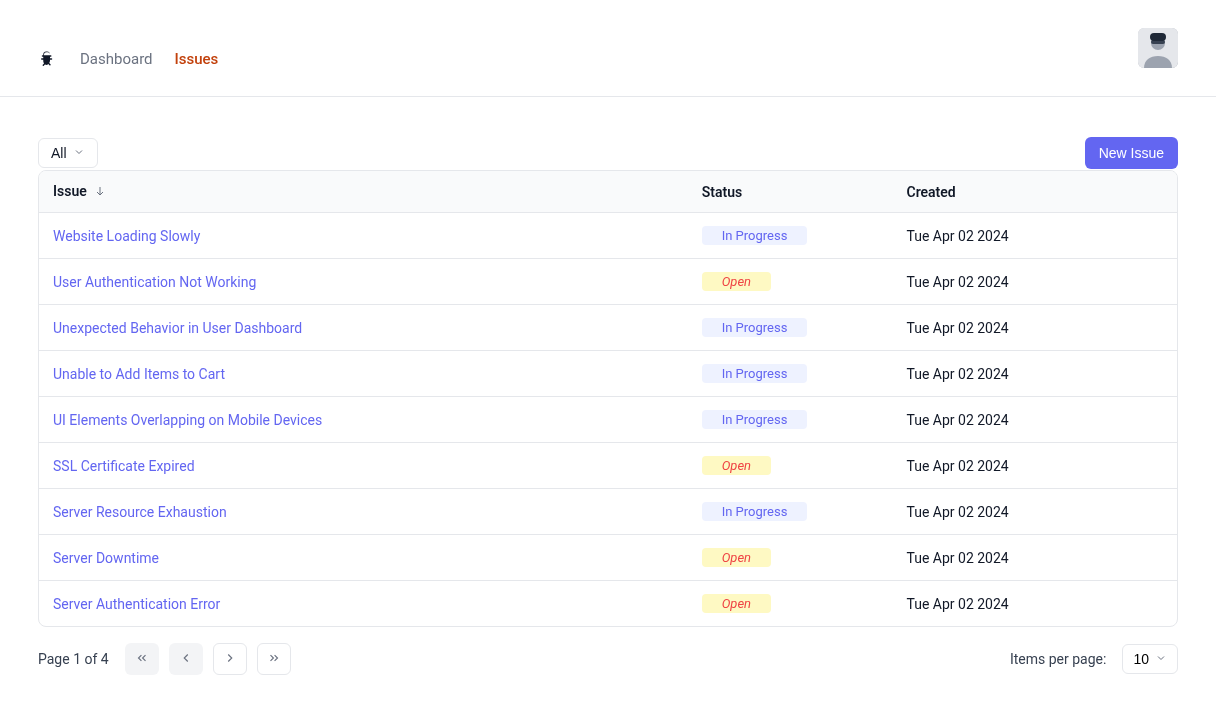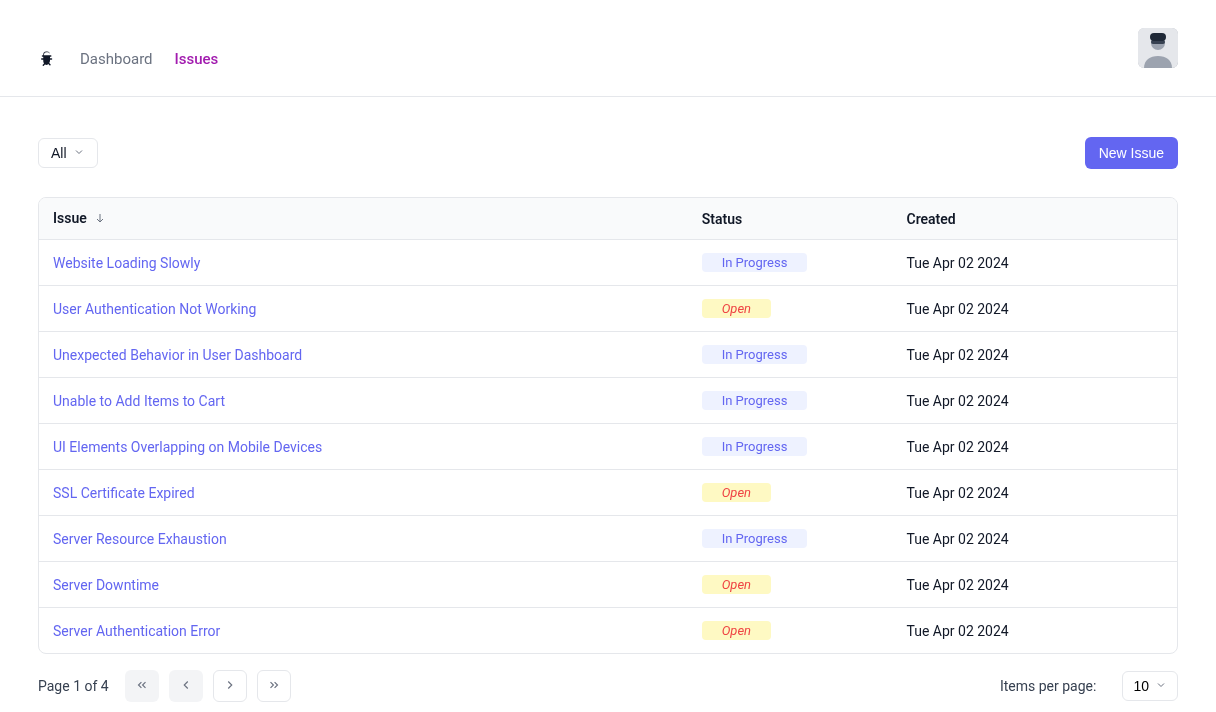--- a/index.html
+++ b/index.html
@@ -30,40 +30,40 @@
     display: flex;
     gap: 22px;
   }
   .nav-item {
     font-size: 15px;
     color: #6b7280;
     cursor: pointer;
     text-decoration: none;
   }
   .nav-item.active {
-    color: #a21caf;
+    color: #c2410c;
     font-weight: 500;
   }
   .avatar {
     width: 40px;
     height: 40px;
     border-radius: 6px;
     background: linear-gradient(135deg, #d1d5db 0%, #9ca3af 100%);
     overflow: hidden;
     position: relative;
   }
   .avatar svg { width: 100%; height: 100%; }
   .container {
     padding: 40px 38px 24px;
   }
   .toolbar {
     display: flex;
     align-items: center;
     justify-content: space-between;
-    margin-bottom: 28px;
+    margin-bottom: 1px;
   }
   .filter-btn {
     display: inline-flex;
     align-items: center;
     gap: 6px;
     padding: 6px 12px;
     border: 1px solid #e5e7eb;
     border-radius: 6px;
     background: #fff;
     font-size: 14px;
@@ -166,21 +166,20 @@
     cursor: pointer;
   }
   .pager-btn.enabled {
     background: #fff;
     border: 1px solid #e5e7eb;
   }
   .pager-btn svg { width: 14px; height: 14px; color: #6b7280; }
   .footer-right {
     display: flex;
     align-items: center;
-    gap: 10px;
   }
   .per-page-label {
     font-size: 14px;
     color: #374151;
   }
   .per-page-select {
     display: inline-flex;
     align-items: center;
     gap: 6px;
     padding: 6px 10px;

